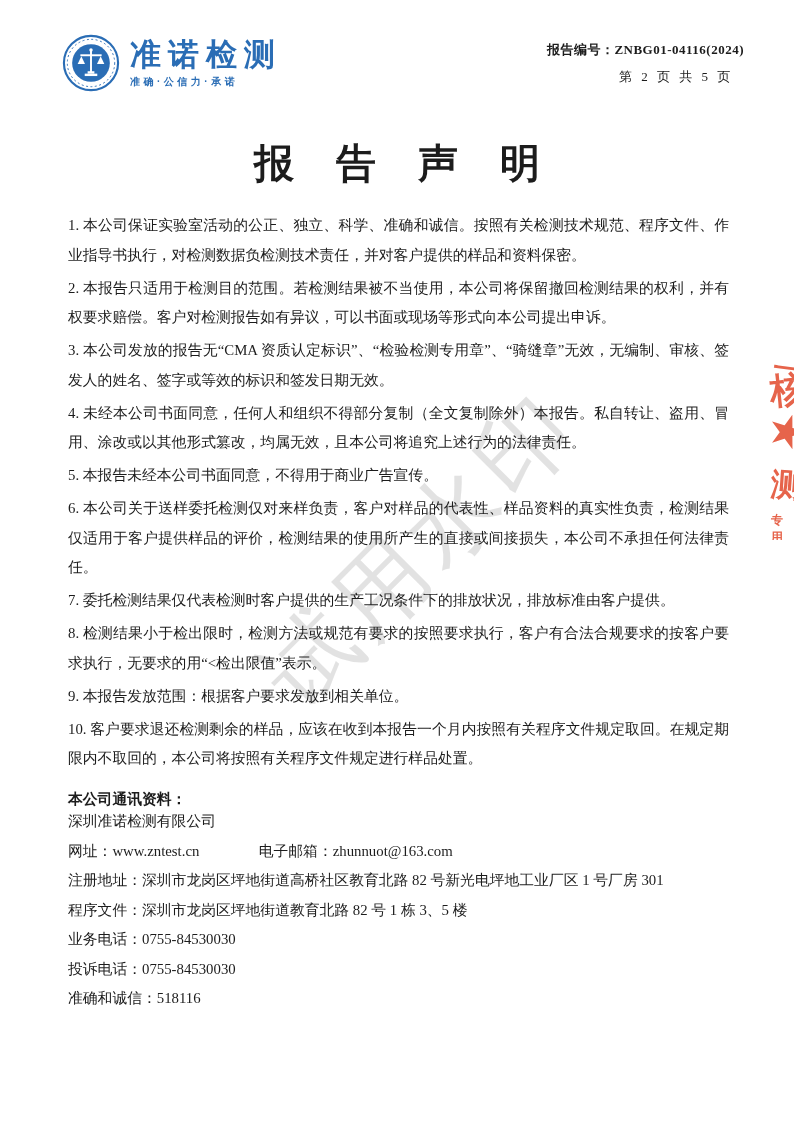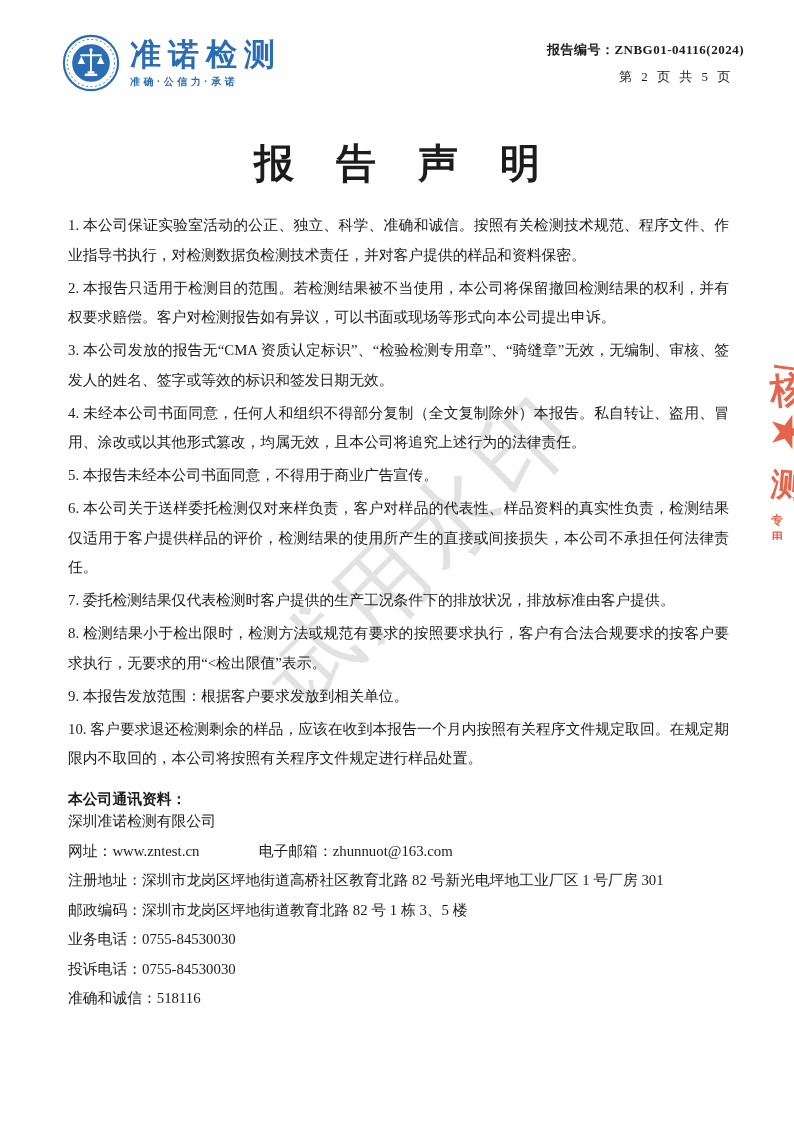--- a/index.html
+++ b/index.html
@@ -122,21 +122,21 @@
     <div class="contact-heading">本公司通讯资料：</div>
     <div class="contact-line">深圳准诺检测有限公司</div>
     <div class="contact-line">
       <span class="pair-web"><span>网址：</span><span>www.zntest.cn</span></span>
       <span>电子邮箱：</span><span>zhunnuot@163.com</span>
     </div>
     <div class="contact-line">
       <span>注册地址：</span><span>深圳市龙岗区坪地街道高桥社区教育北路 82 号新光电坪地工业厂区 1 号厂房 301</span>
     </div>
     <div class="contact-line">
-      <span>邮政编码：</span><span>深圳市龙岗区坪地街道教育北路 82 号 1 栋 3、5 楼</span>
+      <span>程序文件：</span><span>深圳市龙岗区坪地街道教育北路 82 号 1 栋 3、5 楼</span>
     </div>
     <div class="contact-line">
       <span>业务电话：</span><span>0755-84530030</span>
     </div>
     <div class="contact-line">
       <span>投诉电话：</span><span>0755-84530030</span>
     </div>
     <div class="contact-line">
       <span>准确和诚信：</span><span>518116</span>
     </div>

